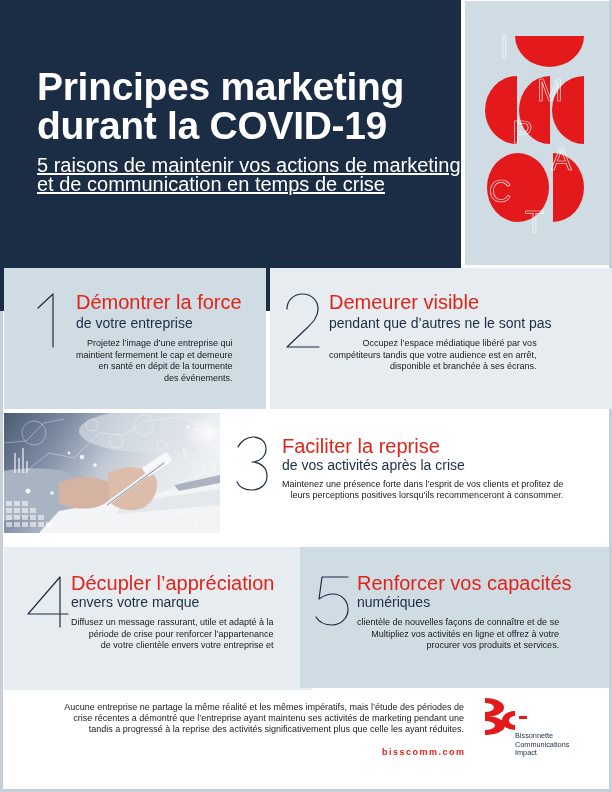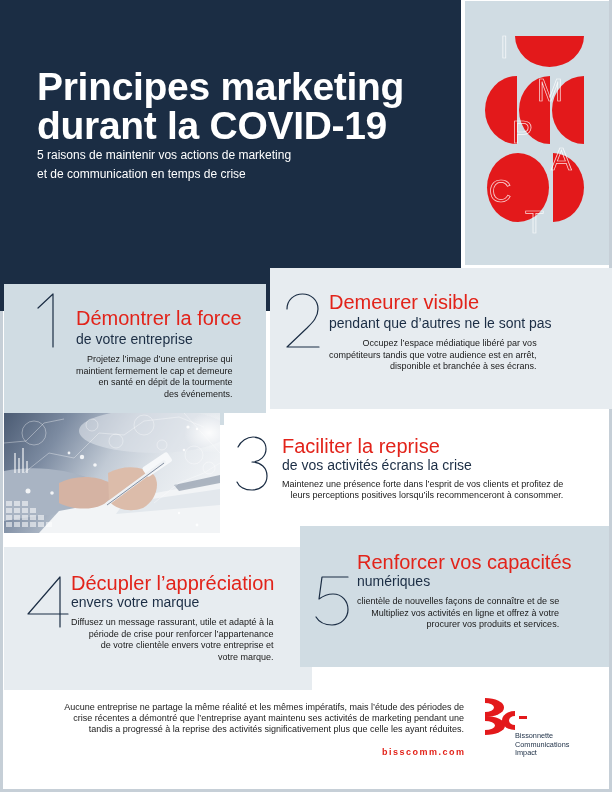--- a/index.html
+++ b/index.html
@@ -1,21 +1,21 @@
 <!DOCTYPE html>
 <html><head>
 <meta charset="utf-8">
 <style>
   html,body{margin:0;padding:0;background:#ffffff;}
   .page{position:relative;width:612px;height:792px;background:#c6cfd7;overflow:hidden;font-family:"Liberation Sans",sans-serif;}
   .inner{position:absolute;left:3px;top:0;width:606px;height:789px;background:#ffffff;}
   .header{position:absolute;left:0;top:0;width:461px;height:311px;background:#1b2d44;}
   .h-title{position:absolute;left:37px;top:67px;color:#ffffff;font-weight:bold;font-size:39px;line-height:39px;letter-spacing:-0.3px;white-space:nowrap;}
   .h-title div{height:39px;}
-  .h-sub{position:absolute;left:37px;top:146px;color:#ffffff;font-size:12px;line-height:19px;white-space:nowrap;}
+  .h-sub{position:absolute;left:37px;top:156px;color:#ffffff;font-size:20px;line-height:19px;white-space:nowrap;text-decoration:underline;}
   .graphic{position:absolute;left:465px;top:1px;width:144px;height:264px;background:#d0dce3;}
   .graphic svg{position:absolute;left:0;top:0;}
   .sec{position:absolute;}
   .sec.dark{background:#d0dce3;}
   .sec.light{background:#e7ecf0;}
   .sec.white{background:#ffffff;}
   .txt{position:absolute;white-space:nowrap;}
   .t-title{color:#e2231a;font-size:20px;line-height:20px;}
   .t-sub{color:#1b2d44;font-size:14px;line-height:16px;}
   .t-body{color:#1a1a1a;font-size:9px;line-height:11.7px;text-align:right;}
@@ -62,21 +62,21 @@
         <text x="500" y="58">I</text>
         <text x="537" y="101">M</text>
         <text x="512" y="143">P</text>
         <text x="551" y="170">A</text>
         <text x="489" y="202">C</text>
         <text x="525" y="233">T</text>
       </g>
     </svg>
   </div>
 
-  <div class="sec dark" style="left:4px;top:268px;width:262px;height:141px;margin-top:16px;">
+  <div class="sec dark" style="left:4px;top:268px;width:262px;height:141px;">
     <div class="txt t-title" style="left:72px;top:24px;">Démontrer la force</div>
     <div class="txt t-sub" style="left:72px;top:47px;">de votre entreprise</div>
     <div class="txt t-body" style="left:72px;top:70px;">
       <div>Projetez l’image d’une entreprise qui</div>
       <div>maintient fermement le cap et demeure</div>
       <div>en santé en dépit de la tourmente</div>
       <div>des événements.</div>
     </div>
   </div>
 
@@ -164,39 +164,38 @@
         <rect x="10" y="40" width="2" height="20"></rect>
           <rect x="14" y="45" width="2" height="15"></rect>
           <rect x="18" y="35" width="2" height="25"></rect>
           <rect x="22" y="48" width="2" height="12"></rect>
       </g>
     </svg>
   </div>
 
   <div class="sec white" style="left:224px;top:413px;width:385px;height:132px;">
     <div class="txt t-title" style="left:58px;top:23px;">Faciliter la reprise</div>
-    <div class="txt t-sub" style="left:58px;top:44px;">de vos activités écrans la crise</div>
+    <div class="txt t-sub" style="left:58px;top:44px;">de vos activités après la crise</div>
     <div class="txt t-body tight" style="left:58px;top:66px;">
       <div>Maintenez une présence forte dans l’esprit de vos clients et profitez de</div>
       <div>leurs perceptions positives lorsqu’ils recommenceront à consommer.</div>
     </div>
   </div>
 
   <div class="sec light" style="left:4px;top:547px;width:292px;height:143px;padding-left:16px;">
     <div class="txt t-title" style="left:67px;top:26px;">Décupler l’appréciation</div>
     <div class="txt t-sub" style="left:67px;top:47px;">envers votre marque</div>
     <div class="txt t-body" style="left:67px;top:70px;">
       <div>Diffusez un message rassurant, utile et adapté à la</div>
       <div>période de crise pour renforcer l’appartenance</div>
       <div>de votre clientèle envers votre entreprise et</div>
-      <div>votre marque.</div>
-    </div>
-  </div>
-
-  <div class="sec dark" style="left:300px;top:526px;width:309px;height:141px;">
+    </div>
+  </div>
+
+  <div class="sec dark" style="left:300px;top:547px;width:309px;height:141px;">
     <div class="txt t-title" style="left:57px;top:26px;">Renforcer vos capacités</div>
     <div class="txt t-sub" style="left:57px;top:47px;">numériques</div>
     <div class="txt t-body" style="left:57px;top:70px;">
       <div>clientèle de nouvelles façons de connaître et de se</div>
       <div>Multipliez vos activités en ligne et offrez à votre</div>
       <div>procurer vos produits et services.</div>
     </div>
   </div>
 
   <svg class="digits" viewBox="0 0 612 792">

